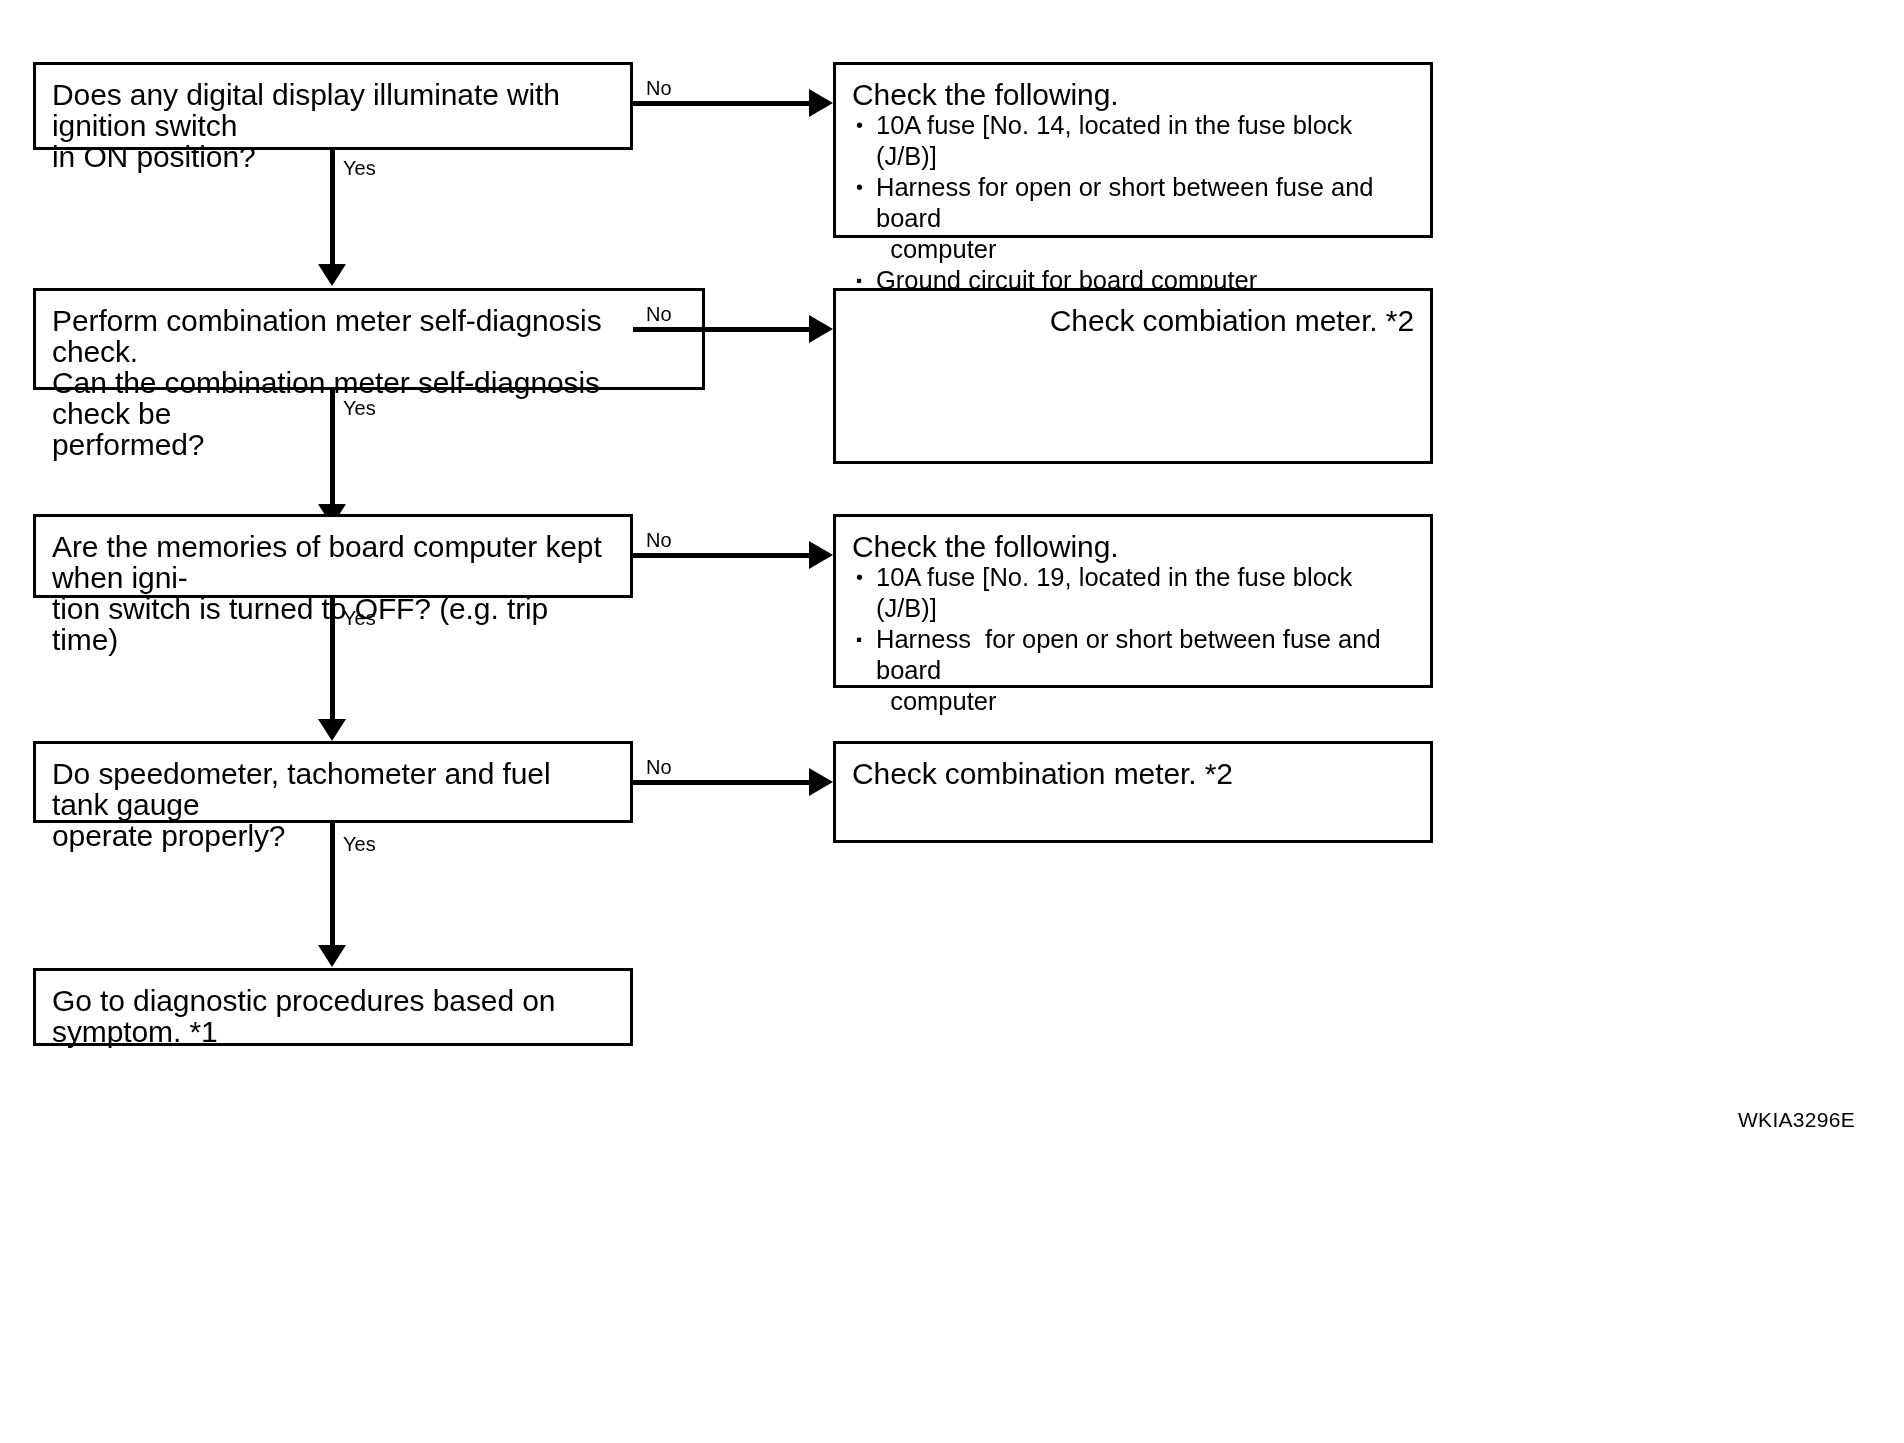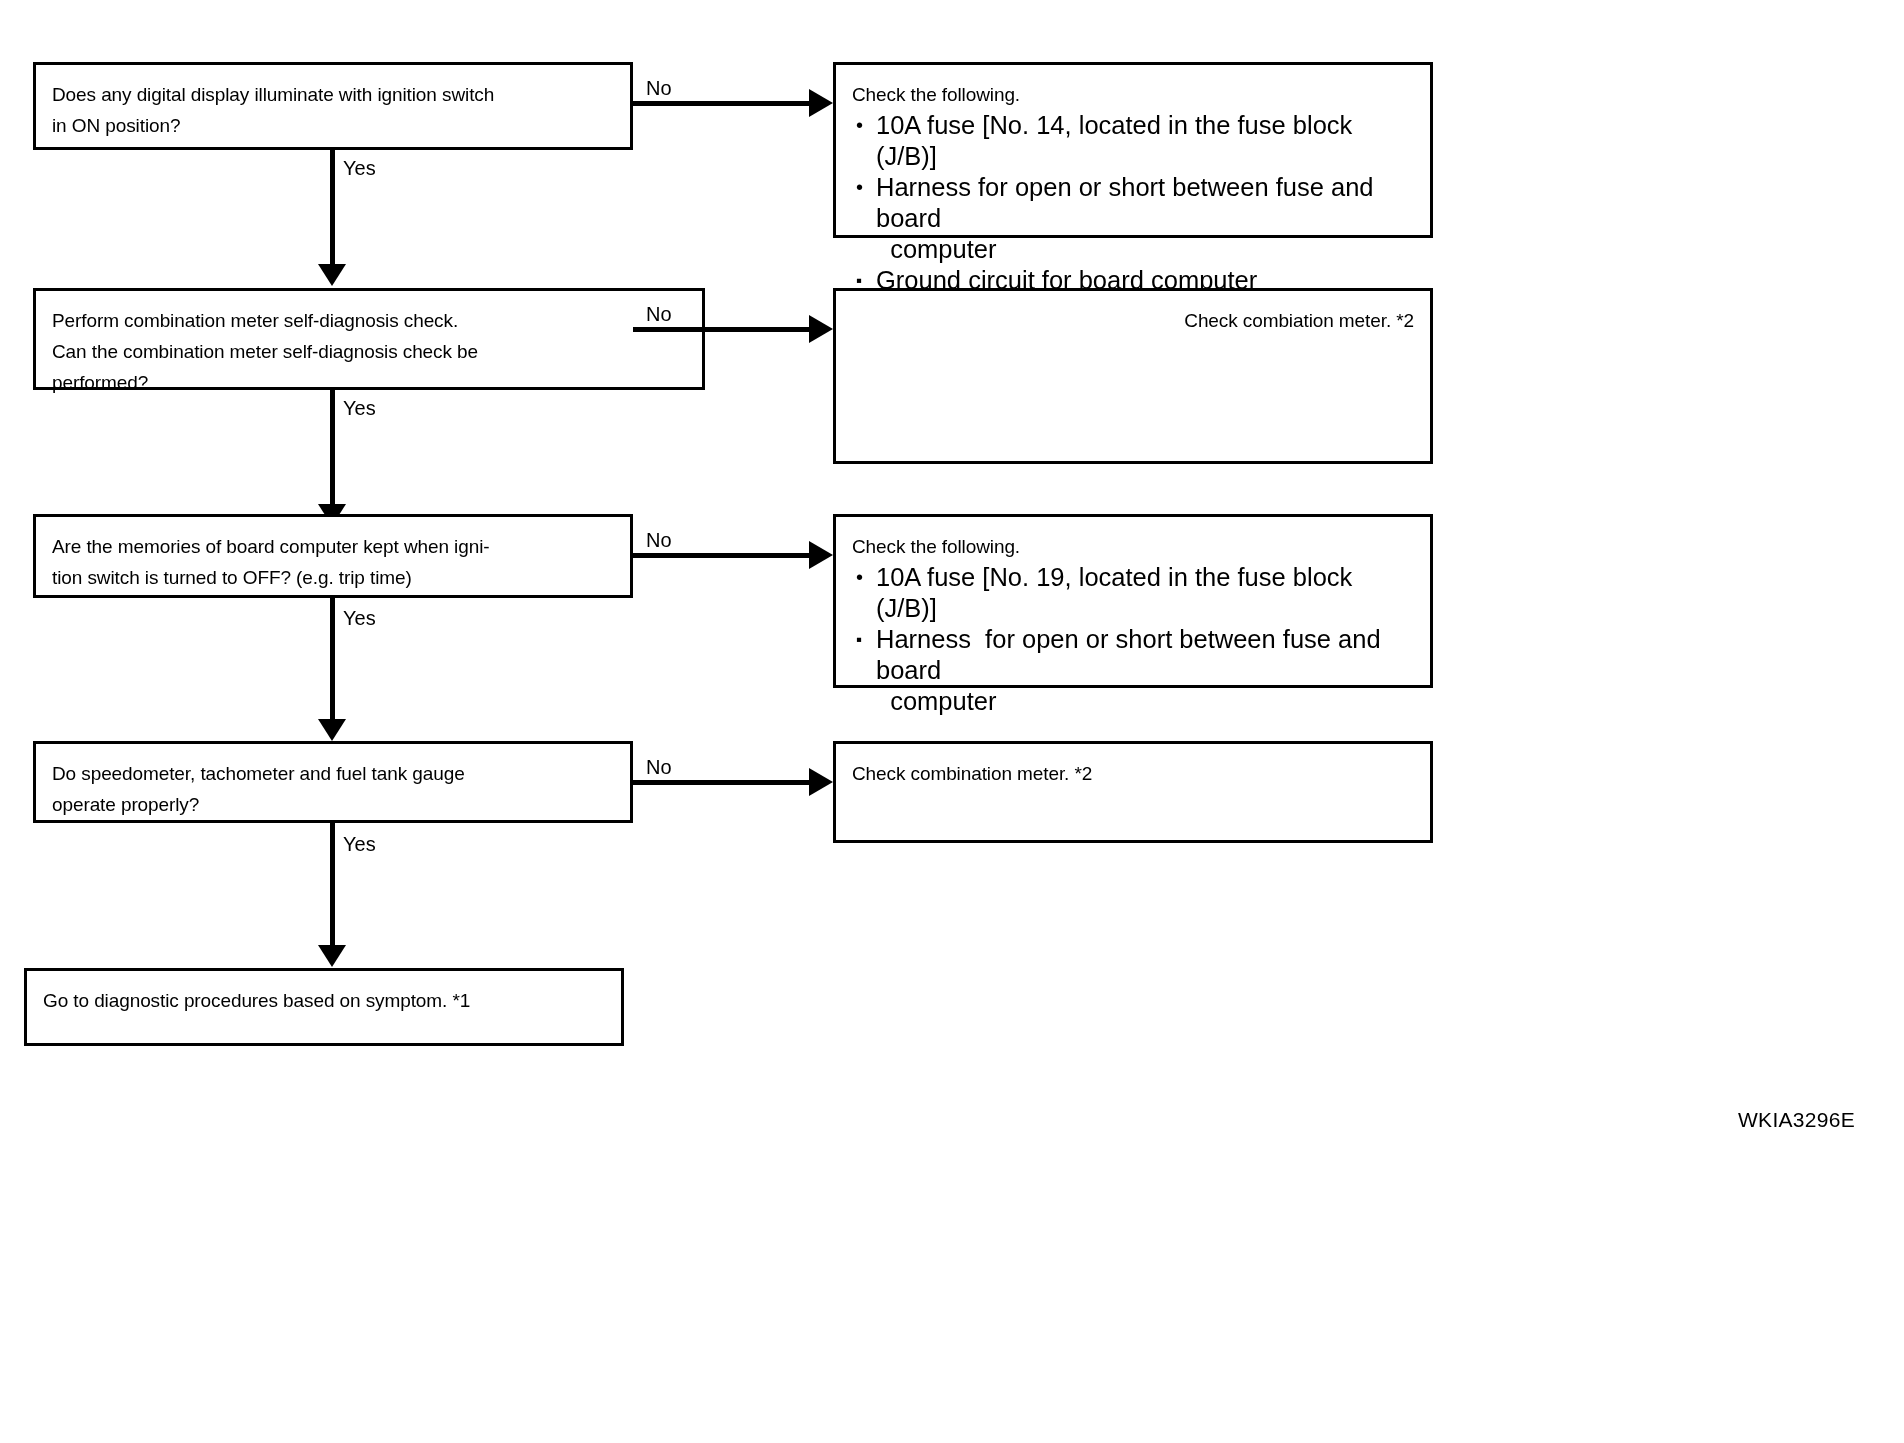--- a/index.html
+++ b/index.html
@@ -21,21 +21,21 @@
 
   
   .node {
     position: absolute;
     box-sizing: border-box;
     border: 3px solid #000000;
     background: #ffffff;
     padding: 14px 16px 10px 16px;
   }
   .node .txt {
-    font-size: 19px;
+    font-size: 30px;
     line-height: 31px;
     white-space: pre-wrap;
     letter-spacing: -0.1px;
   }
 
   
   .blist {
     margin: 0;
     padding: 0;
     list-style: none;
@@ -179,19 +179,19 @@
   </div>
 
   <div class="hline" style="left:633px; top:780px; width:176px;"></div>
   <div class="arrow-right" style="left:809px; top:768px;"></div>
   <div class="edge-label" style="left:646px; top:753px;">No</div>
 
   <div class="vline" style="left:330px; top:823px; height:126px;"></div>
   <div class="arrow-down" style="left:318px; top:945px;"></div>
   <div class="edge-label" style="left:343px; top:830px;">Yes</div>
 
-  <div class="node" style="left:24px; top:968px; width:600px; height:78px;">
+  <div class="node" style="left:33px; top:968px; width:600px; height:78px;">
     <div class="txt">Go to diagnostic procedures based on symptom. *1</div>
   </div>
 
   <div id="figure-code" style="left:1718px; top:1108px;margin-left:20px;">WKIA3296E</div>
 
 </div>
 
 </body></html>

